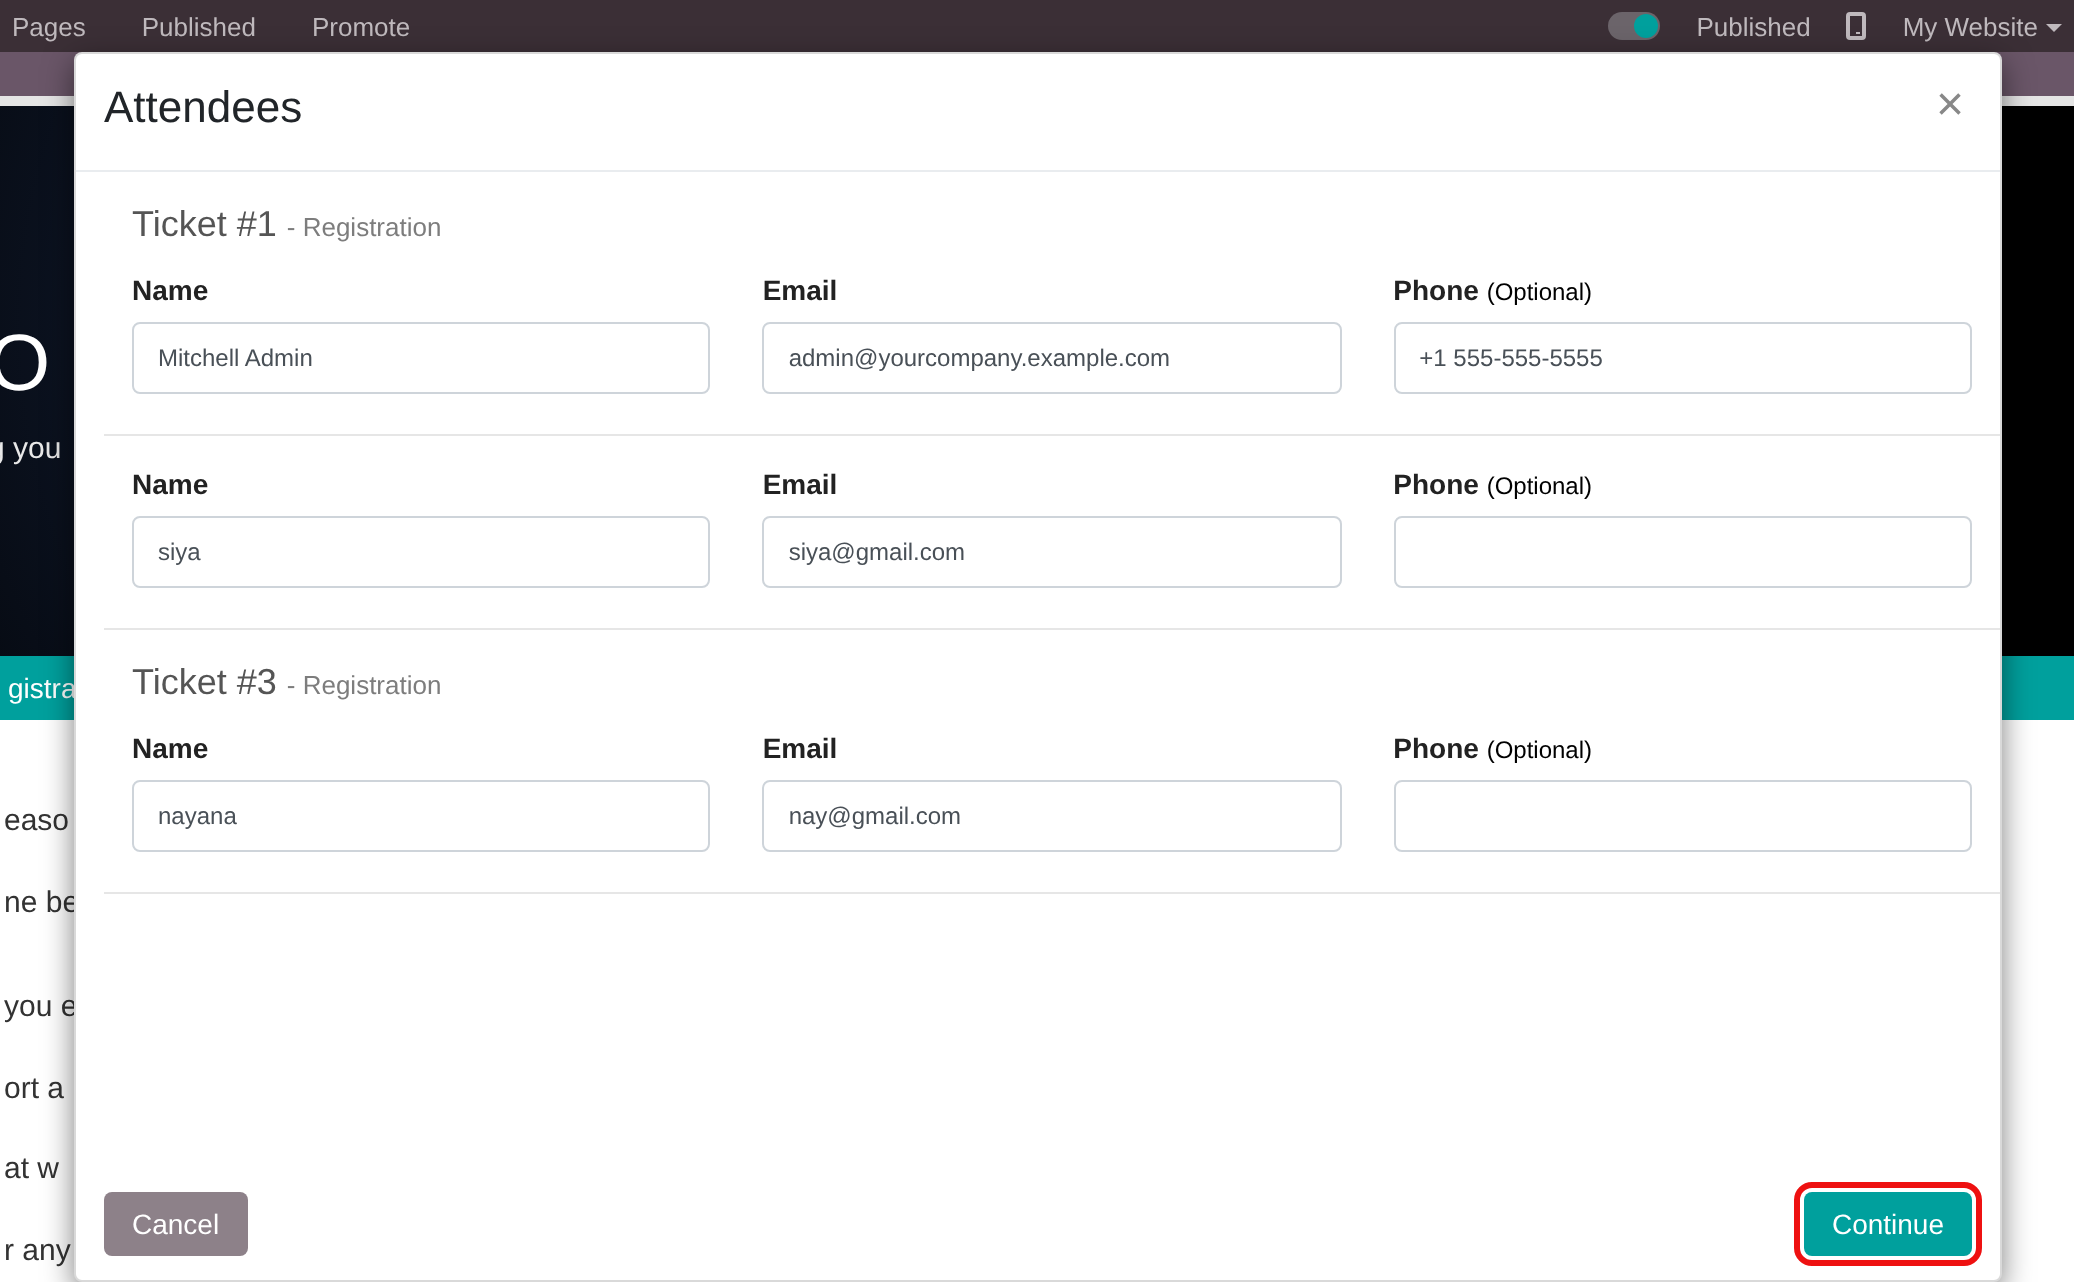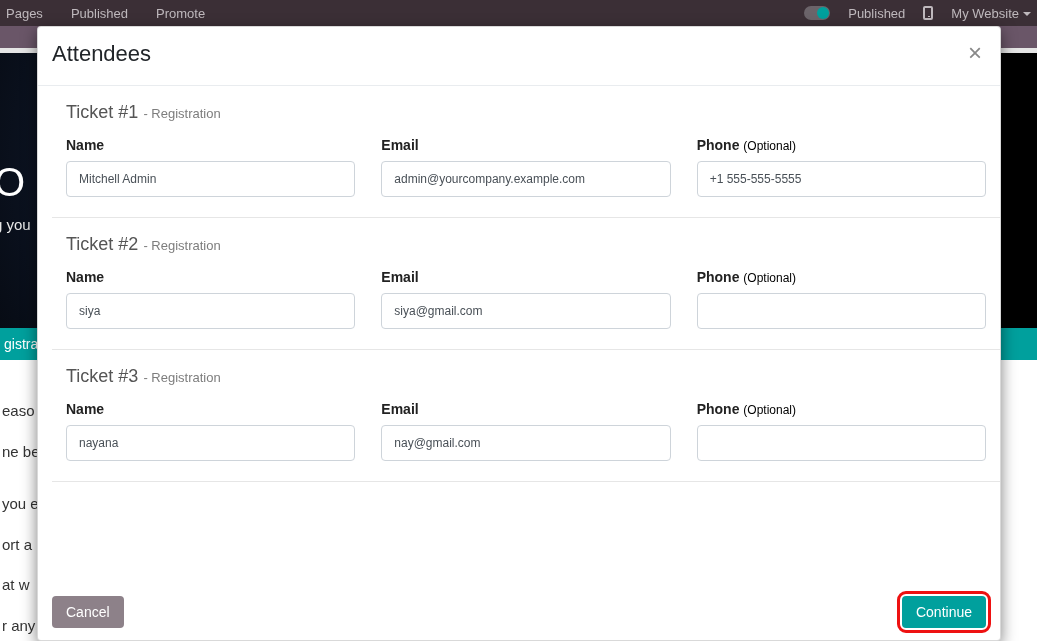--- a/index.html
+++ b/index.html
@@ -150,24 +150,20 @@
         <label class="label">Email</label>
         <input class="input" value="admin@yourcompany.example.com" style="">
       </div>
       <div class="col">
         <label class="label">Phone <span class="opt">(Optional)</span></label>
         <input class="input" value="+1 555-555-5555" style="">
       </div>
     </div>
       </div>
       <div class="ticket-section">
-    <div class="ticket-head">
-      <span>Ticket #2</span>
-      <span class="sub"> - Registration</span>
-    </div>
     <div class="row3">
       <div class="col">
         <label class="label">Name</label>
         <input class="input" value="siya" style="">
       </div>
       <div class="col">
         <label class="label">Email</label>
         <input class="input" value="siya@gmail.com" style="">
       </div>
       <div class="col">

